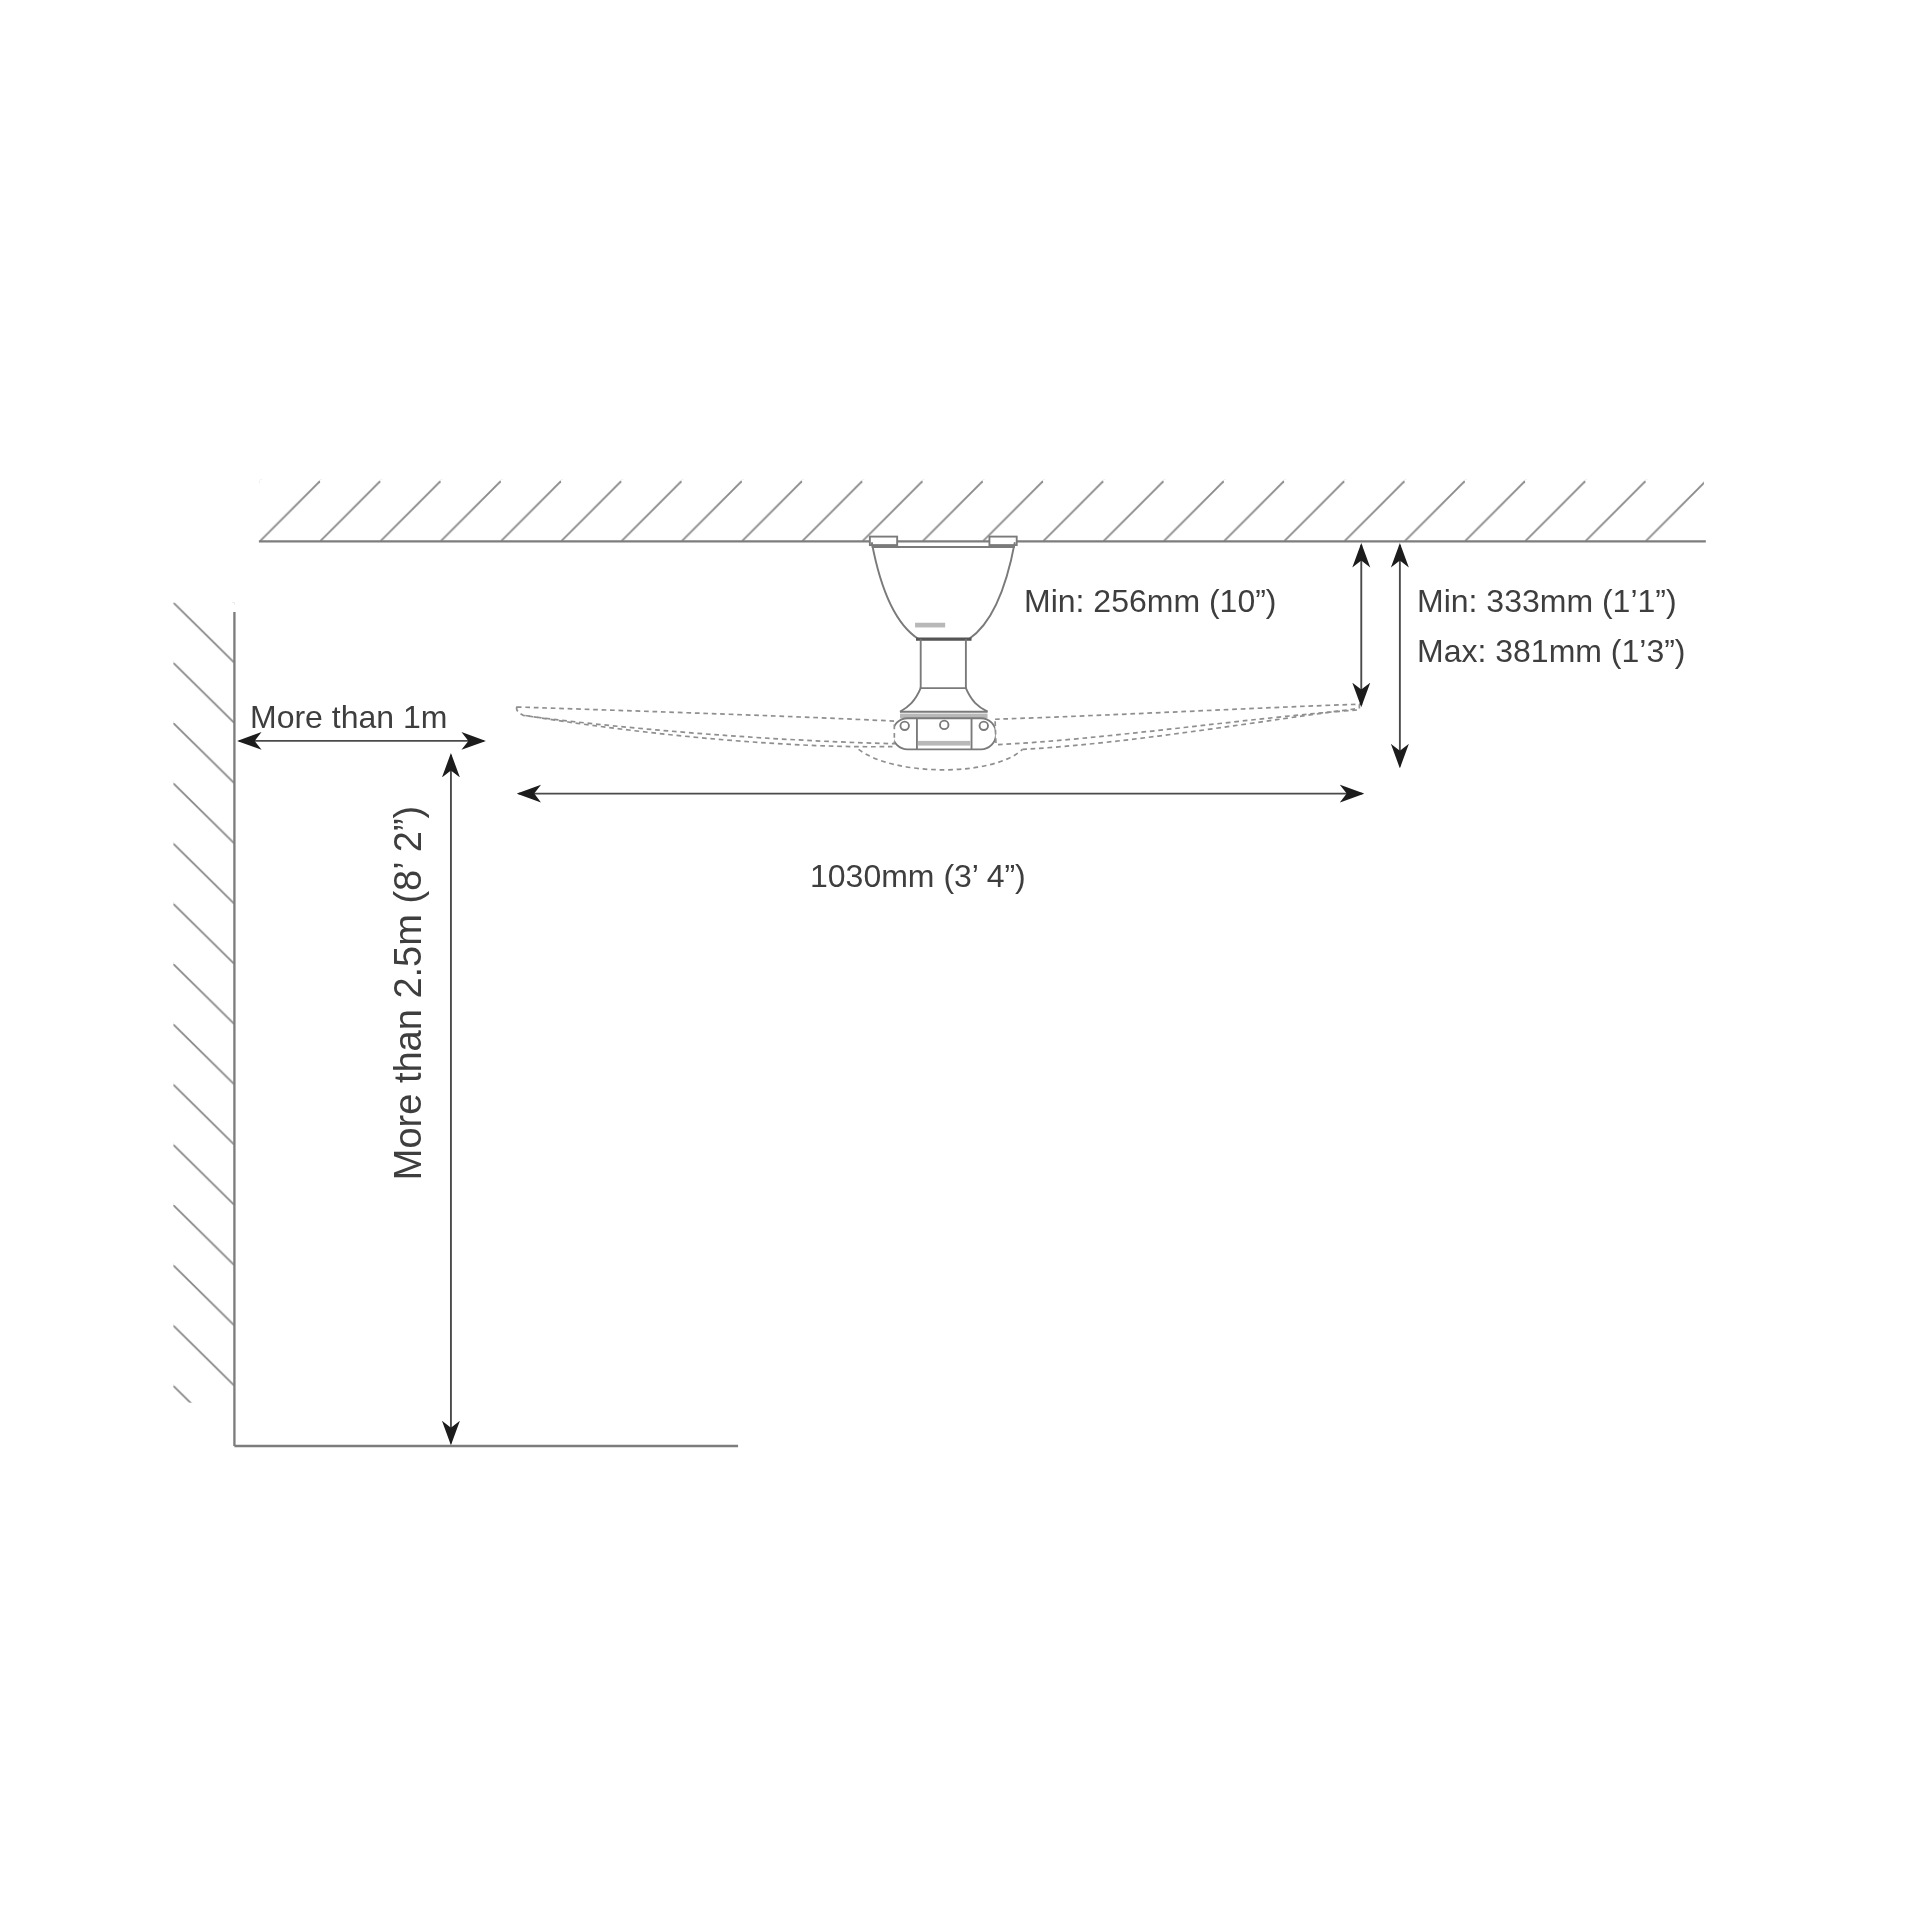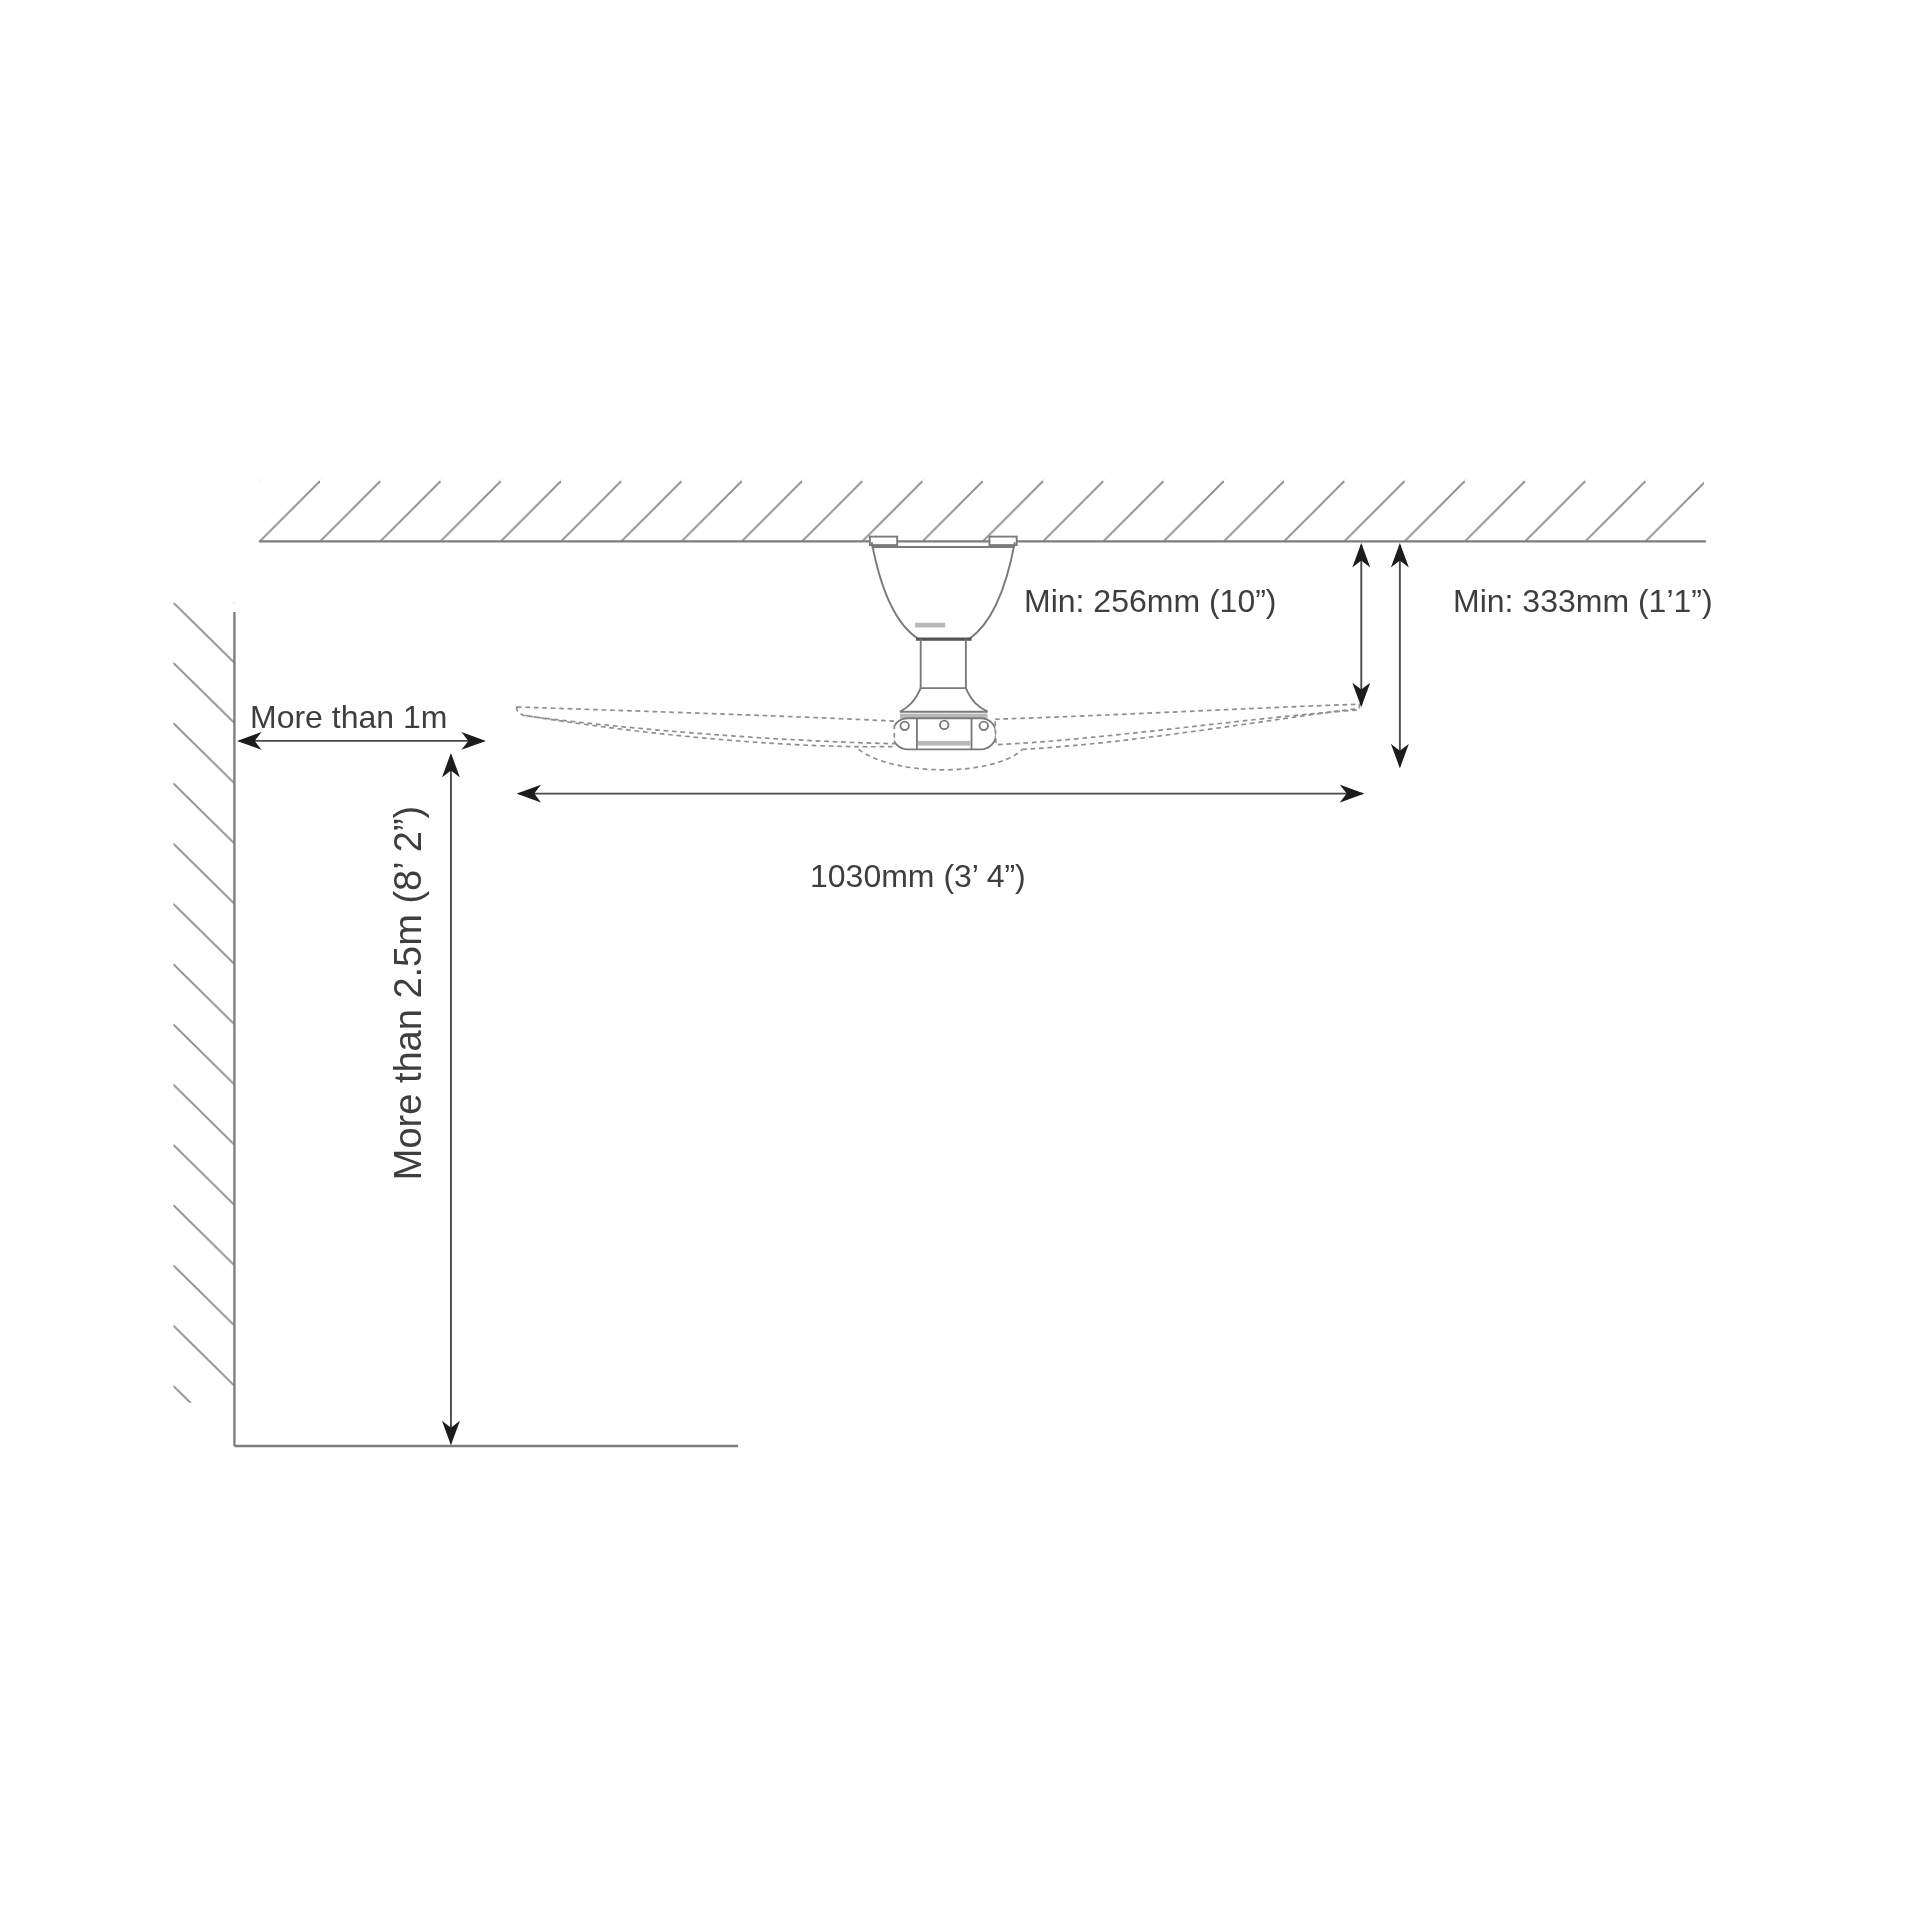--- a/index.html
+++ b/index.html
@@ -93,18 +93,19 @@
   <div class="lbl" id="lbl-wall-clearance" style="left:250px;top:699px">More than 1m</div>
 
   <div class="lbl" id="lbl-floor-clearance" style="left:408px;top:993px">More than 2.5m (8’ 2”)</div>
 
   <div class="lbl" id="lbl-fan-width" style="left:810px;top:858px">1030mm  (3’ 4”)</div>
 
   <div class="lbl lbl-block" id="lbl-blade-drop" style="left:1024px;top:576px">
     <div>Min: 256mm (10”)</div>
   </div>
 
-  <div class="lbl lbl-block" id="lbl-body-drop" style="left:1453px;top:576px">
+  <div class="lbl lbl-block" id="lbl-body-drop" style="left:1417px;top:576px">
     <div>Min: 333mm (1’1”)</div>
+    <div>Max: 381mm (1’3”)</div>
   </div>
 
 </div>
 
 
 </body></html>

